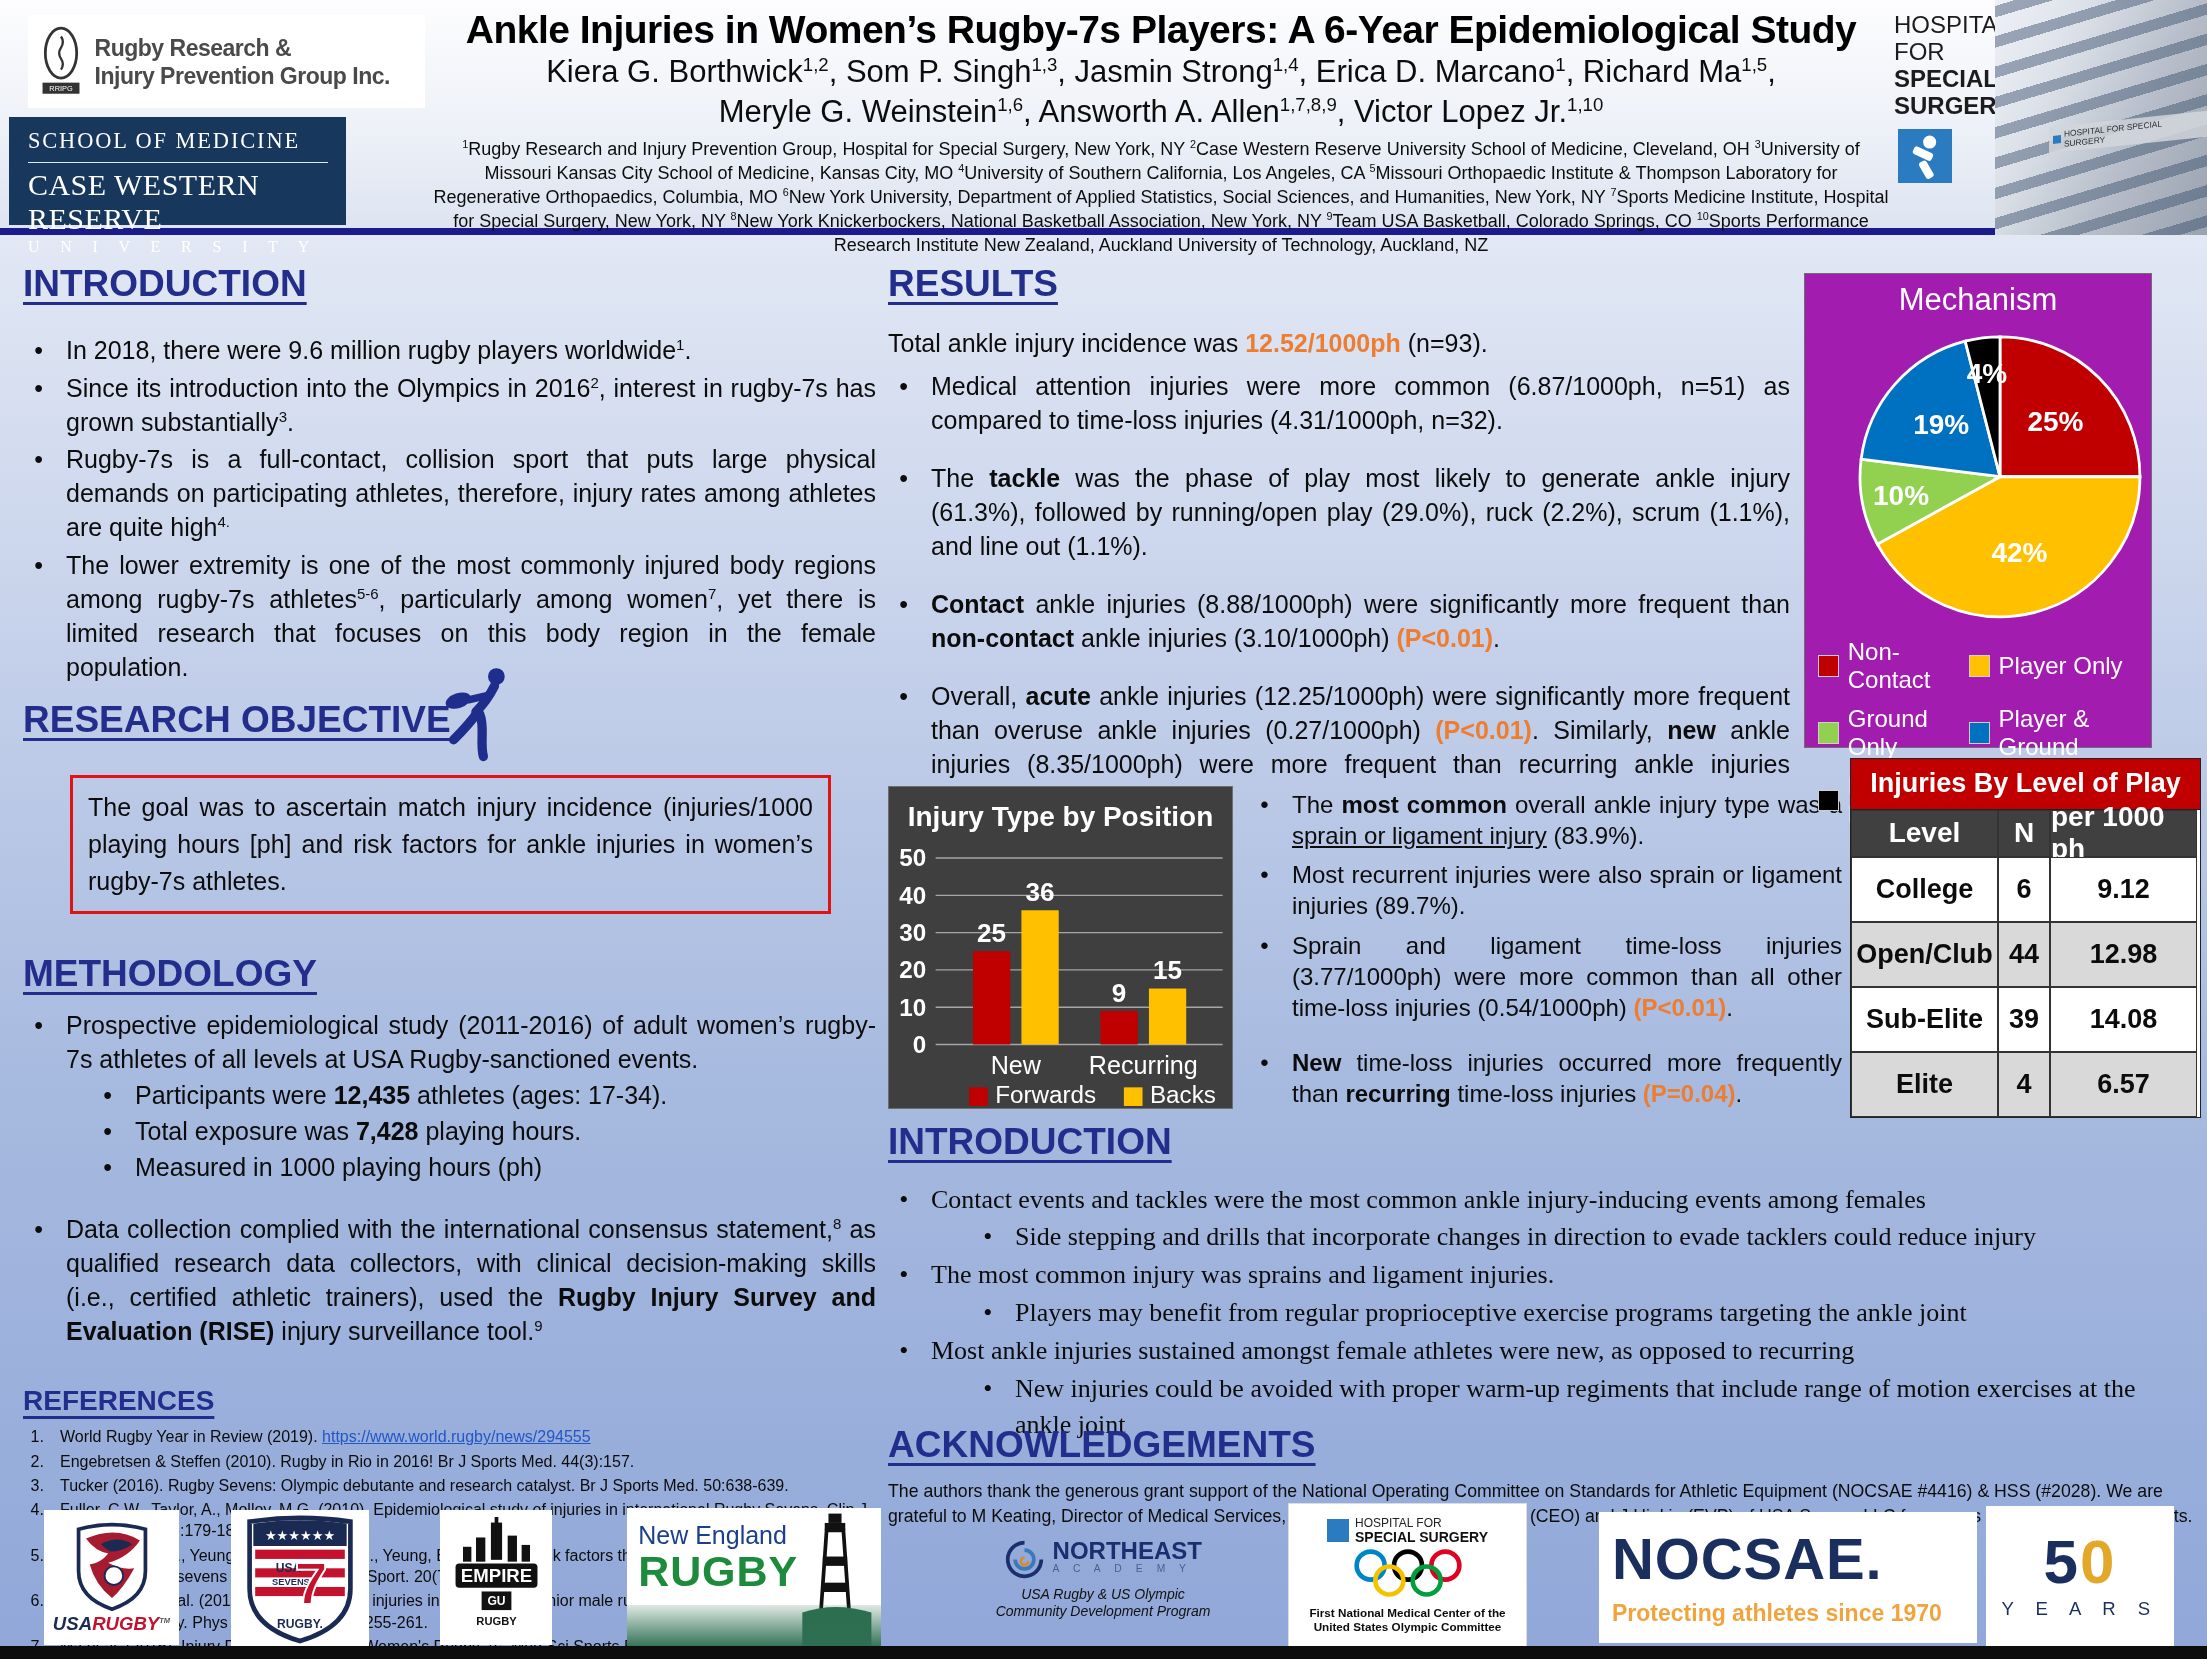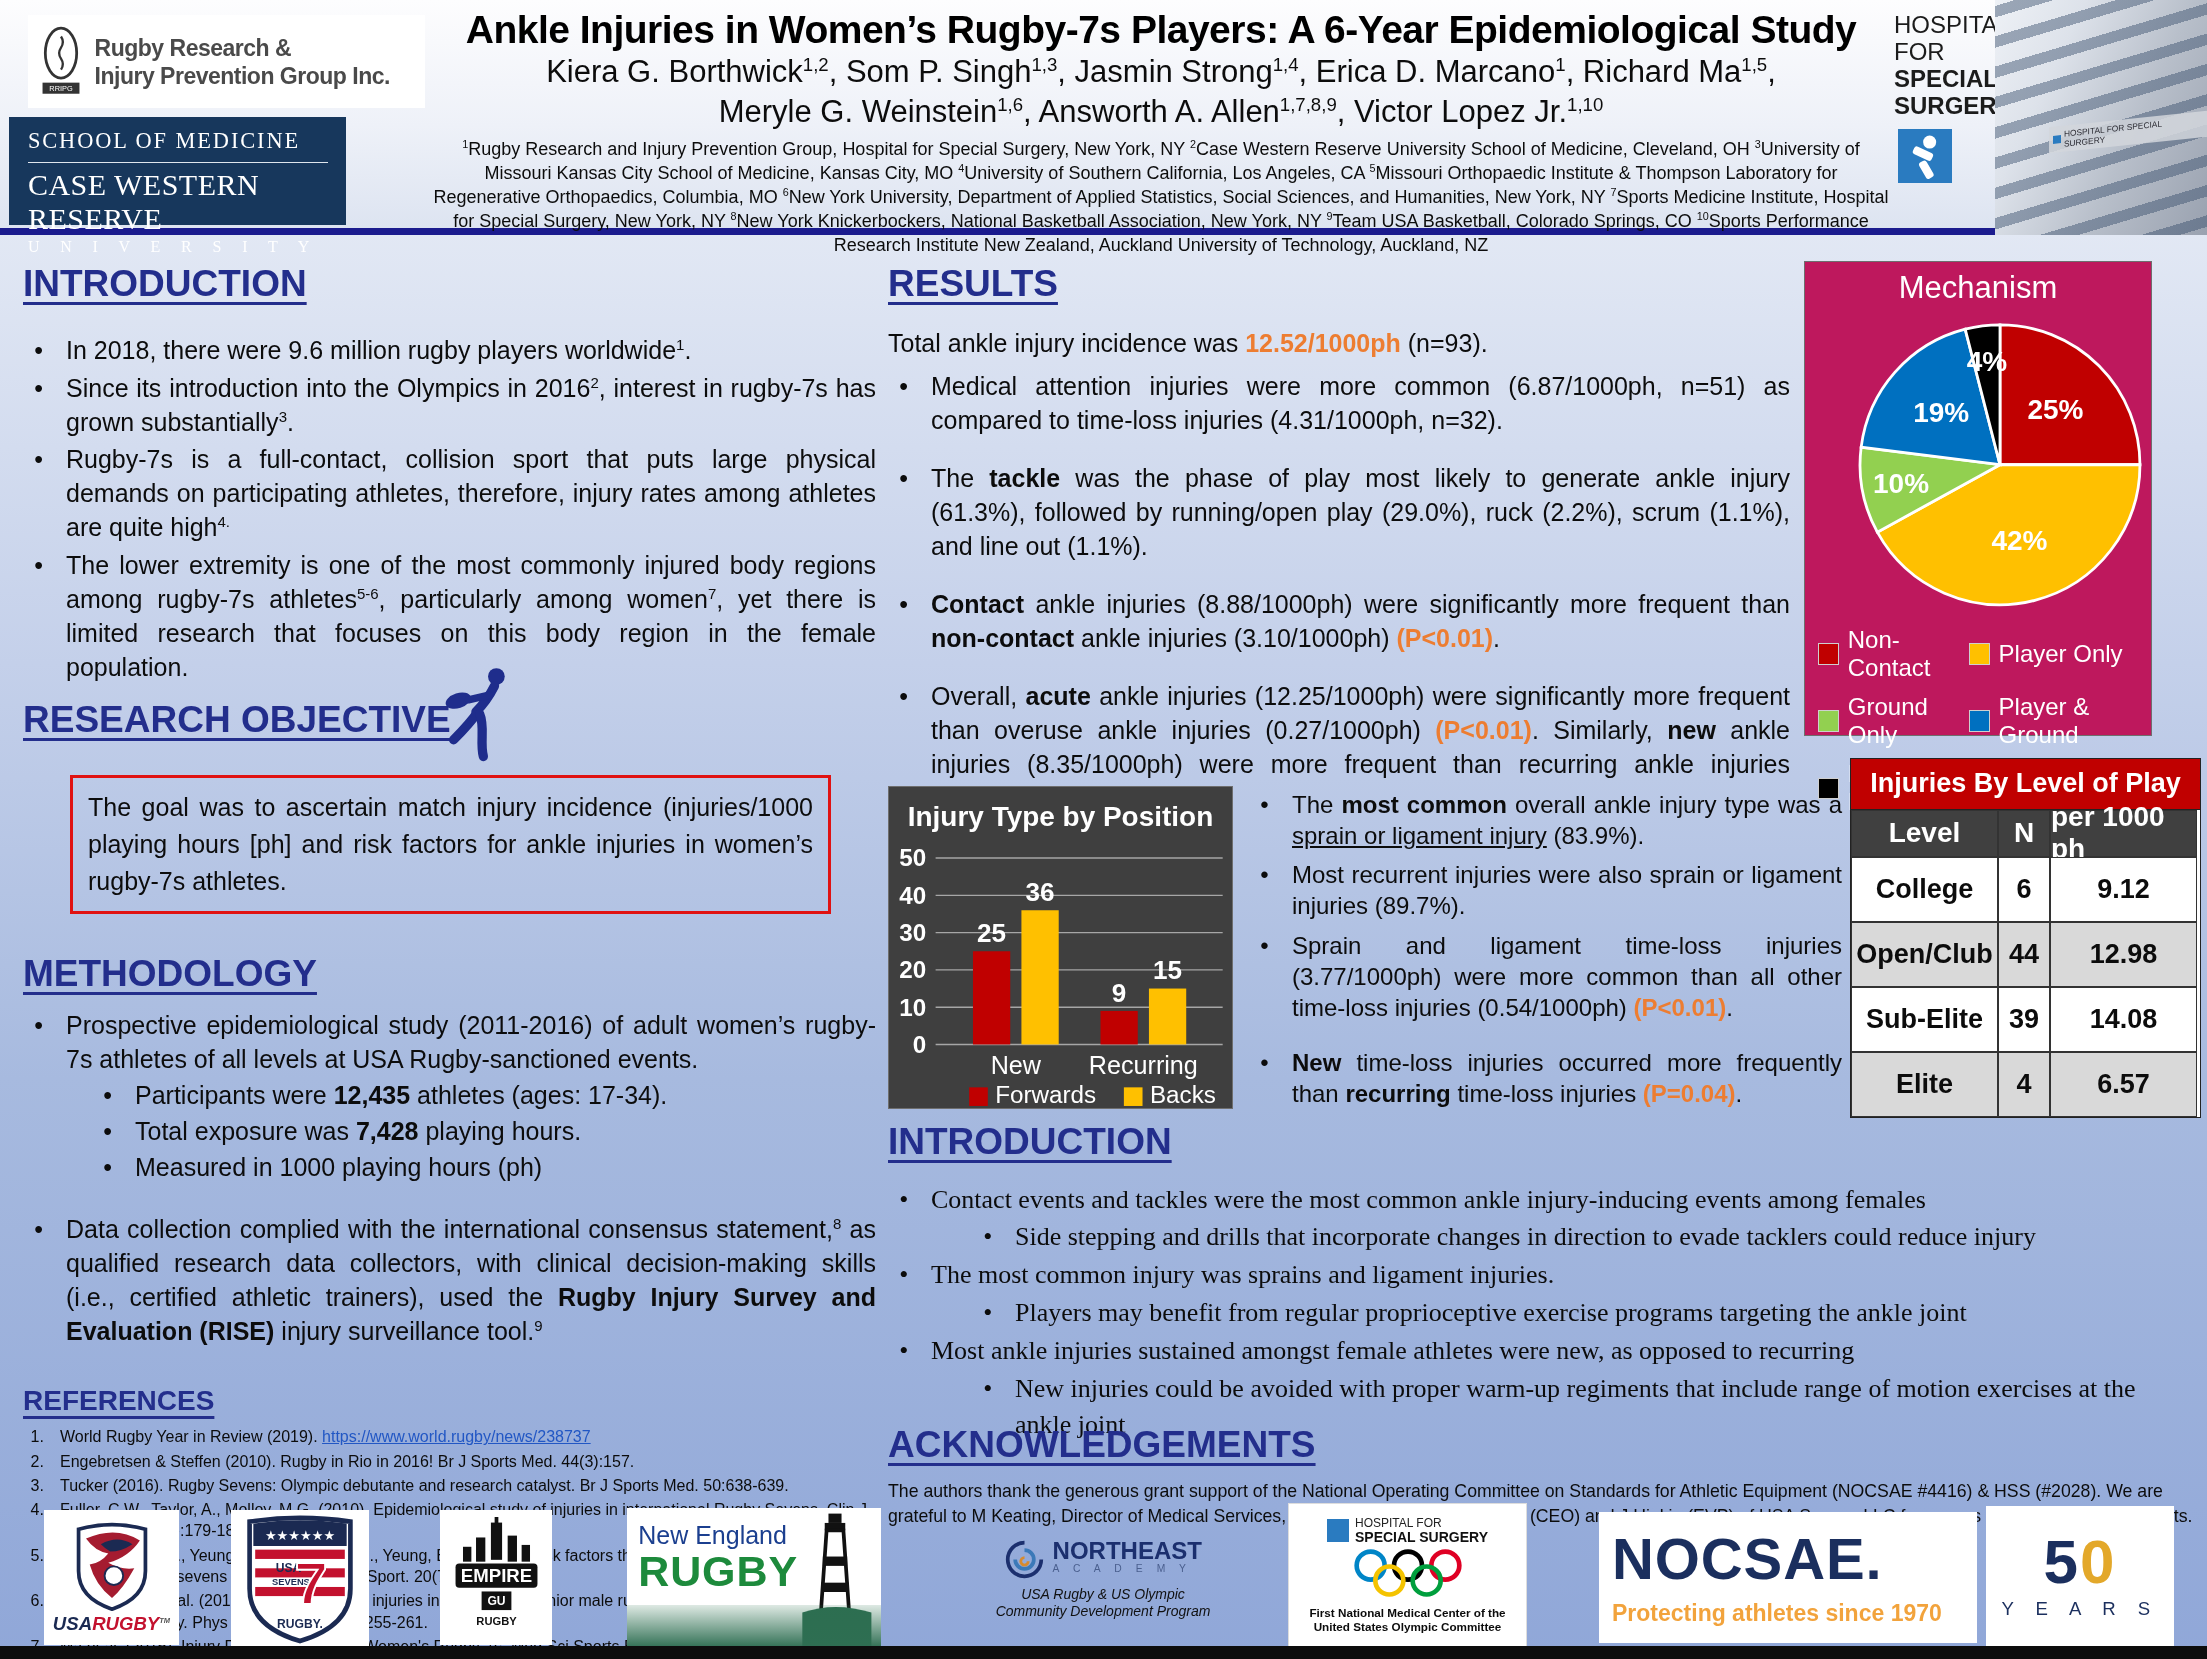--- a/index.html
+++ b/index.html
@@ -73,21 +73,21 @@
   .side-bullets .bullets{font-size:24px;line-height:31px;}
   .side-bullets .bullets>li{margin-bottom:8.4px;}
   .side-bullets .bullets>li:last-child{margin-top:24px;}
   .conclusions-block{position:absolute;left:888px;top:1121px;width:1305px;}
   .conc-list{margin-top:18.6px;font-size:26px;line-height:36px;}
   .conc-list>li{text-align:left;margin-bottom:1.9px;font-family:Liberation Serif, serif;}
   .conc-list .sublist>li{margin-left:41px;text-align:left;}
   .ack-block{position:absolute;left:888px;top:1424px;width:1305px;}
   .ack-text{font-size:17.7px;line-height:25px;margin-top:13px;text-align:left;}
   
-  .pie-panel{position:absolute;left:1804px;top:261px;width:348px;height:475px;background:#be185d;border:0.9px solid #6e6e6e;}
+  .pie-panel{position:absolute;left:1804px;top:273px;width:348px;height:475px;background:#a21caf;border:0.9px solid #6e6e6e;}
   .pie-title{color:#fff;font-size:31px;text-align:center;padding-top:7.5px;}
   .pie-label{fill:#fff;font-size:30px;font-weight:bold;text-anchor:middle;}
   .pie-legend{display:grid;grid-template-columns:1fr 1.15fr;row-gap:11.2px;column-gap:3.7px;
     padding:7.5px 13px 0 13px;color:#fff;font-size:24px;}
   .legend-item{display:flex;align-items:center;gap:8.4px;}
   .sw{width:21.4px;height:21.4px;border:0.9px solid #cfcfcf;flex:0 0 auto;}
   
   .bt{fill:#fff;font-size:30px;font-weight:bold;text-anchor:middle;}
   .grid{stroke:#a6a6a6;stroke-width:1.5;}
   .tick{fill:#fff;font-size:26px;font-weight:bold;text-anchor:end;}
@@ -214,21 +214,21 @@
       <li><span>Prospective epidemiological study (2011-2016) of adult women’s rugby-7s athletes of all levels at USA Rugby-sanctioned events.</span><ul class="sublist">
           <li>Participants were <b>12,435</b> athletes (ages: 17-34).</li>
           <li>Total exposure was <b>7,428</b> playing hours.</li>
           <li>Measured in 1000 playing hours (ph)</li>
         </ul></li>
       <li class="meth-gap"><span>Data collection complied with the international consensus statement,<sup>8</sup> as qualified research data collectors, with clinical decision-making skills (i.e., certified athletic trainers), used the <b>Rugby Injury Survey and Evaluation (RISE)</b> injury surveillance tool.<sup>9</sup></span></li>
     </ul>
 
   <h2 class="sec-h small refs-h">REFERENCES</h2>
   <ol class="refs">
-      <li><span>World Rugby Year in Review (2019). </span><a class="reflink">https://www.world.rugby/news/238737</a></li>
+      <li><span>World Rugby Year in Review (2019). </span><a class="reflink">https://www.world.rugby/news/294555</a></li>
       <li>Engebretsen &amp; Steffen (2010). Rugby in Rio in 2016! Br J Sports Med. 44(3):157.</li>
       <li>Tucker (2016). Rugby Sevens: Olympic debutante and research catalyst. Br J Sports Med. 50:638-639.</li>
       <li>Fuller, C.W., Taylor, A., Molloy, M.G. (2010). Epidemiological study of injuries in international Rugby Sevens. Clin J Sport Med. 20(3):179-184.</li>
       <li>Mirsafaei Rizi, R., Yeung, S.S., Stewart, N.J., Yeung, E.W. (2017). Risk factors that predict severe injuries in university rugby sevens players. J Sci Med Sport. 20(7):648-652.</li>
       <li>Cruz-Ferreira et al. (2018). Epidemiology of injuries in Portuguese senior male rugby union sevens: a cohort prospective study. Phys Sportsmed. 46(2): 255-261.</li>
       <li>Ma et al. (2016). Injury Profile of American Women's Rugby-7s. Med Sci Sports Exerc. 48(10):1957-1966.</li>
     </ol>
 </div>
 
 <div class="results-block">

